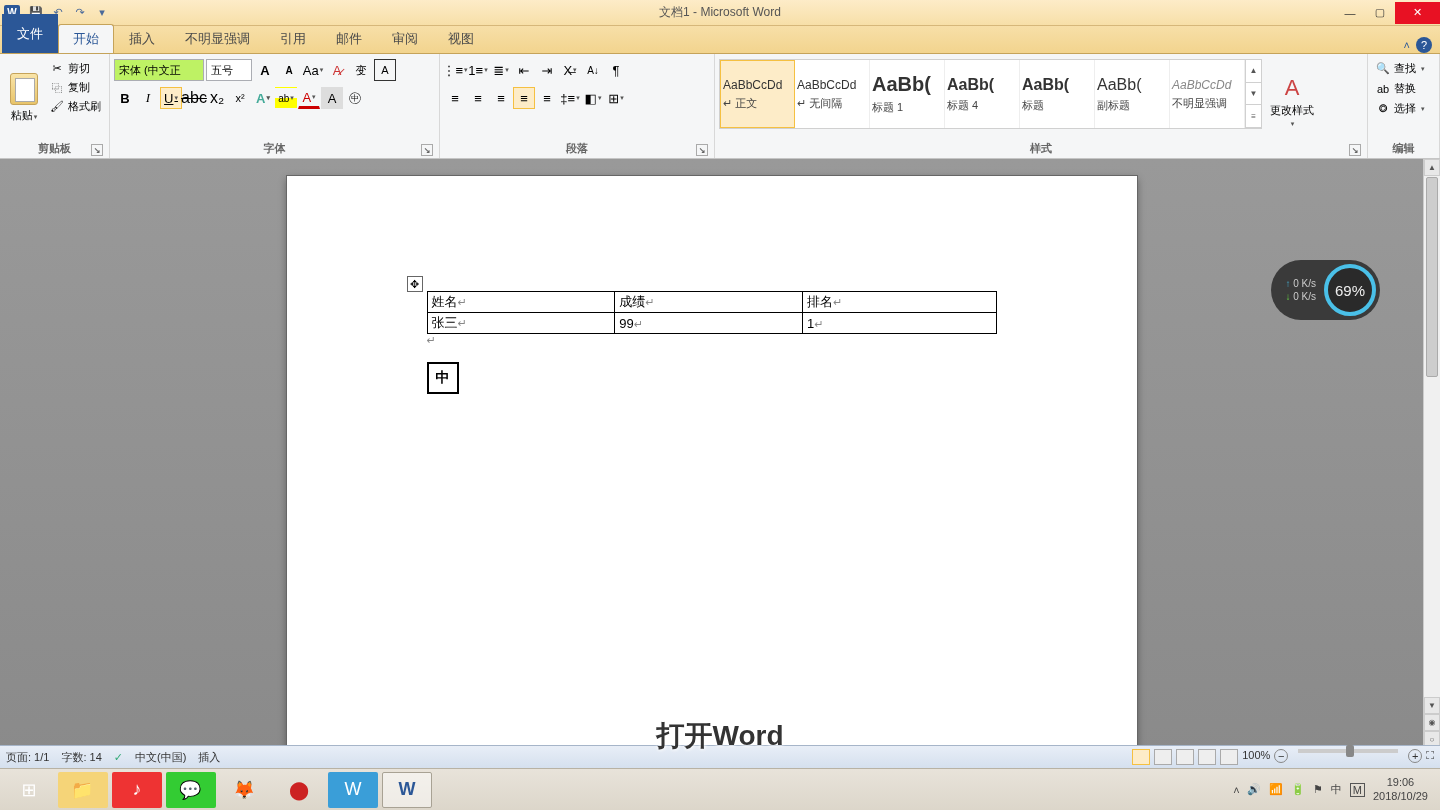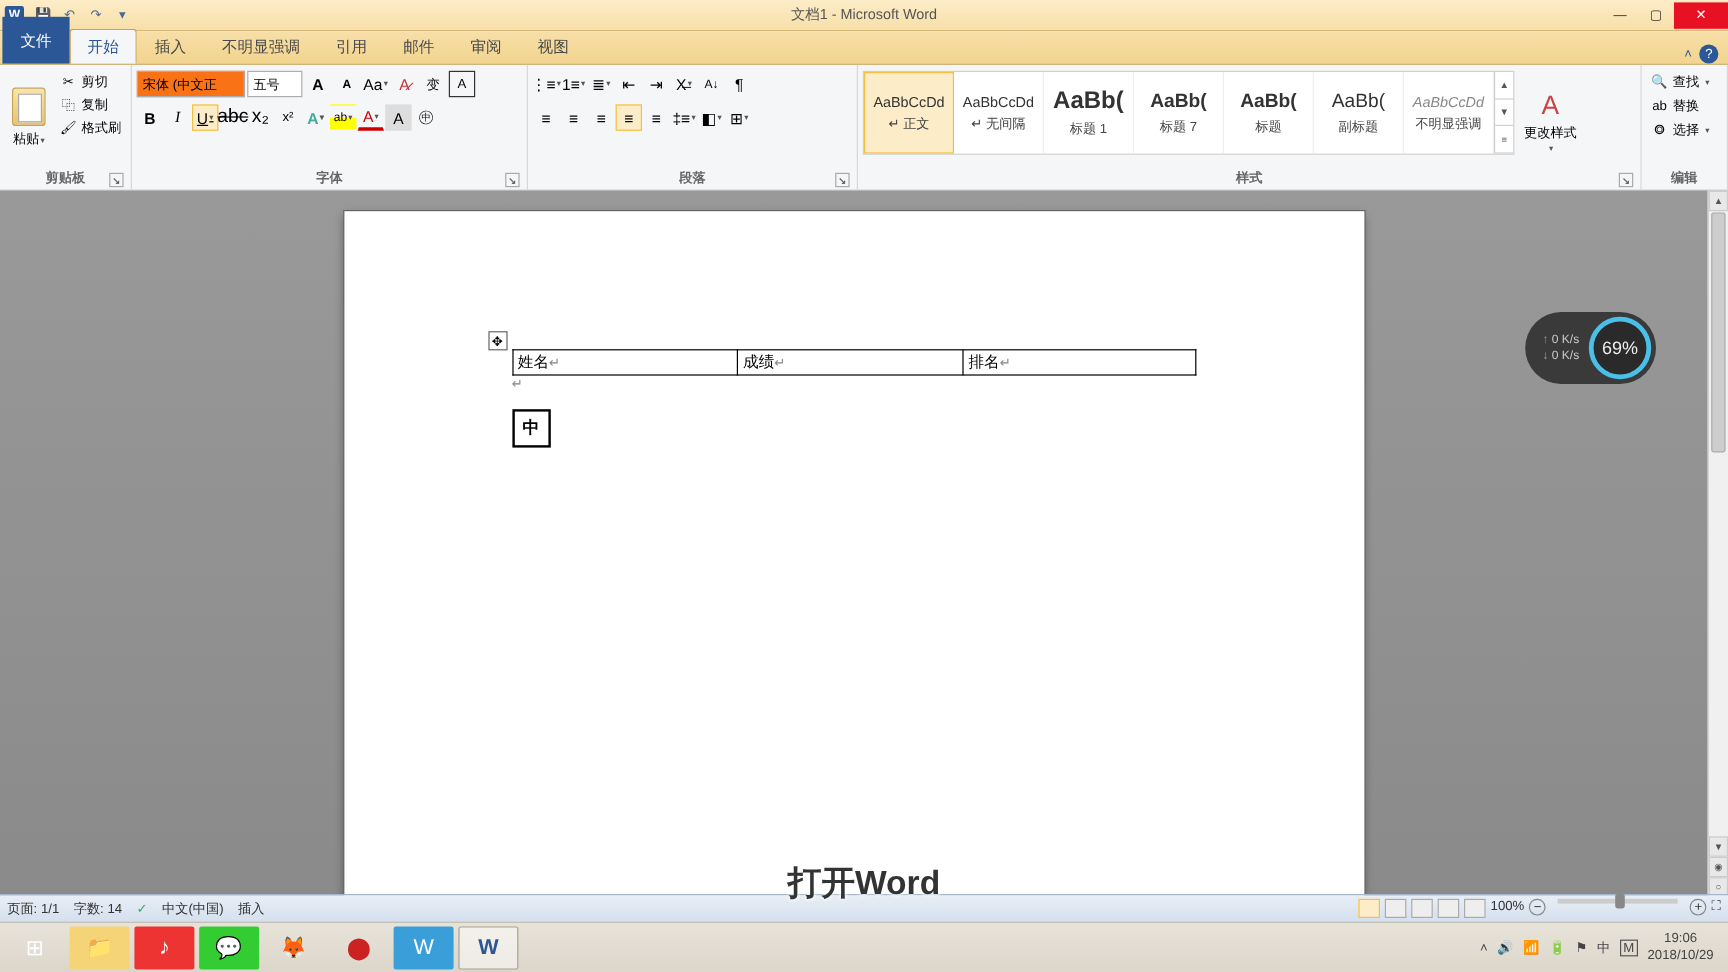--- a/index.html
+++ b/index.html
@@ -35,35 +35,35 @@
 .clipboard-col1 { display: flex; flex-direction: column; align-items: center; justify-content: center; width: 40px; }
 .paste-icon { width: 28px; height: 32px; background: linear-gradient(#f9e4a8, #e8c46a); border: 1px solid #c5a35a; border-radius: 3px; position: relative; }
 .paste-icon::before { content: ''; position: absolute; top: 4px; left: 4px; width: 18px; height: 22px; background: #fff; border: 1px solid #aaa; }
 .clipboard-col2 { display: flex; flex-direction: column; gap: 2px; padding-top: 4px; }
 .small-btn { display: flex; align-items: center; gap: 4px; font-size: 11px; padding: 1px 4px; cursor: pointer; }
 .small-icon { width: 14px; height: 14px; display: inline-flex; align-items: center; justify-content: center; font-size: 11px; }
 
 
 .font-group { width: 330px; }
 .font-row1 { display: flex; gap: 2px; align-items: center; padding-top: 3px; }
-.font-name { width: 90px; height: 22px; border: 1px solid #abadb3; background: #f97316; font-size: 11px; padding: 2px 4px; }
+.font-name { width: 90px; height: 22px; border: 1px solid #abadb3; background: #bef264; font-size: 11px; padding: 2px 4px; }
 .font-size { width: 46px; height: 22px; border: 1px solid #abadb3; background: #fff; font-size: 11px; padding: 2px 4px; }
 .ribbon-btn { width: 22px; height: 22px; display: flex; align-items: center; justify-content: center; font-size: 13px; cursor: pointer; border: 1px solid transparent; position: relative; }
 .ribbon-btn.sel { border-color: #f5c041; background: #fdecc8; }
 .font-row2 { display: flex; gap: 1px; align-items: center; padding-top: 4px; }
 .dd-arrow { font-size: 7px; margin-left: 1px; color: #555; }
 
 
 .para-group { width: 275px; }
 .para-row { display: flex; gap: 1px; align-items: center; padding-top: 3px; }
 
 
 .styles-group { flex: 1; }
 .styles-gallery { display: flex; gap: 0; border: 1px solid #d0d0d0; background: #fff; height: 70px; margin-top: 3px; }
-.style-item { width: 75px; display: flex; flex-direction: column; align-items: center; justify-content: center; border-right: 1px solid #eee; cursor: pointer; padding: 2px; }
+.style-item { width: 75px; display: flex; flex-direction: column; justify-content: center; border-right: 1px solid #eee; cursor: pointer; padding: 2px; }
 .style-item.sel { border: 1px solid #f5c041; background: #fdecc8; }
 .style-preview { font-size: 12px; color: #333; }
 .style-name { font-size: 11px; color: #444; margin-top: 4px; }
 .style-scroll { width: 16px; display: flex; flex-direction: column; border-left: 1px solid #d0d0d0; }
 .style-scroll div { flex: 1; display: flex; align-items: center; justify-content: center; font-size: 8px; cursor: pointer; border-bottom: 1px solid #d0d0d0; color: #555; }
 
 
 .vert-btn { display: flex; flex-direction: column; align-items: center; justify-content: center; width: 56px; cursor: pointer; font-size: 11px; gap: 2px; padding-top: 8px; }
 .edit-group { width: 72px; }
 .edit-col { display: flex; flex-direction: column; gap: 3px; padding-top: 4px; }
@@ -250,21 +250,21 @@
         <div class="style-item">
             <span class="style-preview">AaBbCcDd</span>
             <span class="style-name">↵ 无间隔</span>
           </div>
         <div class="style-item">
             <span class="style-preview" style="font-size:20px;font-weight:bold;">AaBb(</span>
             <span class="style-name">标题 1</span>
           </div>
         <div class="style-item">
             <span class="style-preview" style="font-size:16px;font-weight:bold;">AaBb(</span>
-            <span class="style-name">标题 7</span>
+            <span class="style-name">标题 4</span>
           </div>
         <div class="style-item">
             <span class="style-preview" style="font-size:16px;font-weight:bold;">AaBb(</span>
             <span class="style-name">标题</span>
           </div>
         <div class="style-item">
             <span class="style-preview" style="font-size:16px;">AaBb(</span>
             <span class="style-name">副标题</span>
           </div>
         <div class="style-item">
@@ -313,20 +313,25 @@
   <div class="doc-scroll">
     <div class="page">
       <div class="table-handle">✥</div>
       <div class="page-inner">
         <table class="word-table">
           <tbody>
               <tr>
             <td style="width:33%;"><span>姓名</span><span class="cell-mark">↵</span></td>
             <td style="width:33%;"><span>成绩</span><span class="cell-mark">↵</span></td>
             <td><span>排名</span><span class="cell-mark">↵</span></td>
+          </tr>
+          <tr>
+            <td><span>张三</span><span class="cell-mark">↵</span></td>
+            <td><span>99</span><span class="cell-mark">↵</span></td>
+            <td><span>1</span><span class="cell-mark">↵</span></td>
           </tr>
         </tbody>
           </table>
         <div class="cursor-mark">↵</div>
         <div class="ime-box">中</div>
       </div>
     </div>
   </div>
   <div class="vscroll">
     <div class="vscroll-btn">▲</div>

